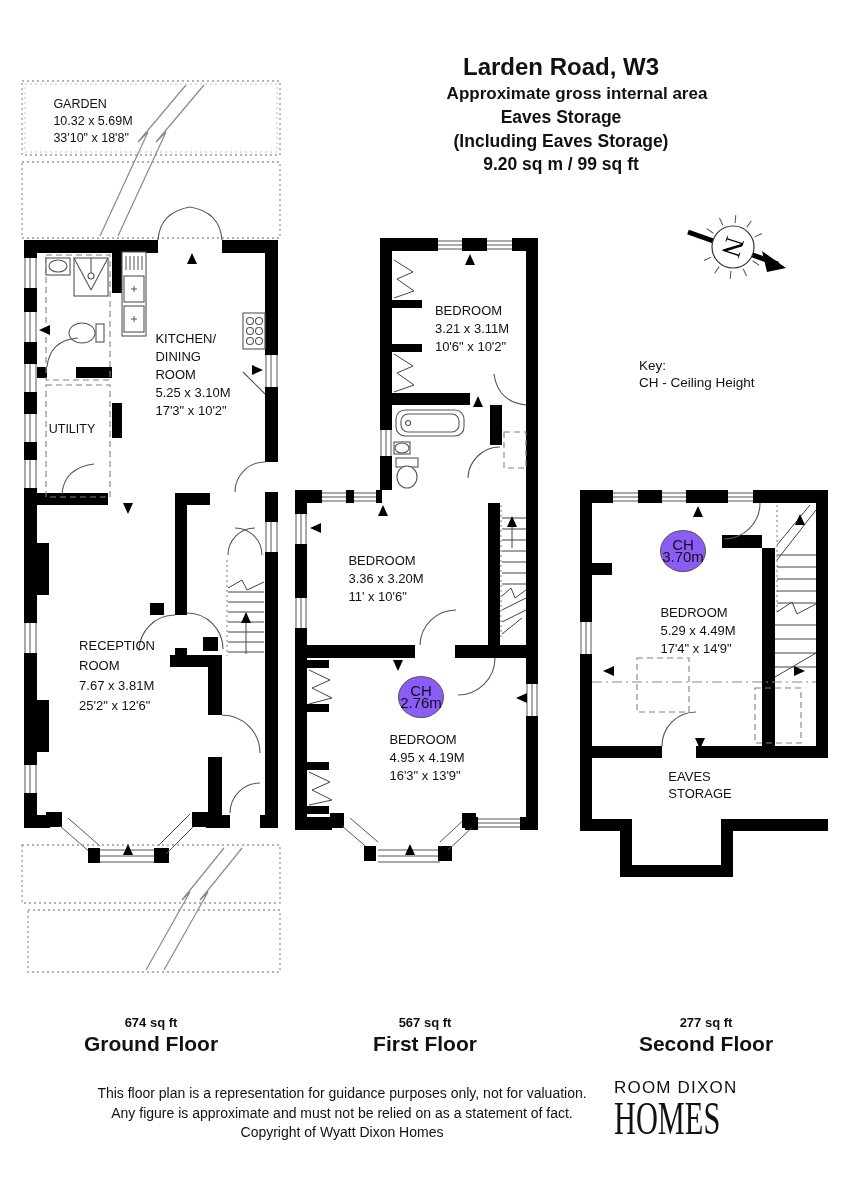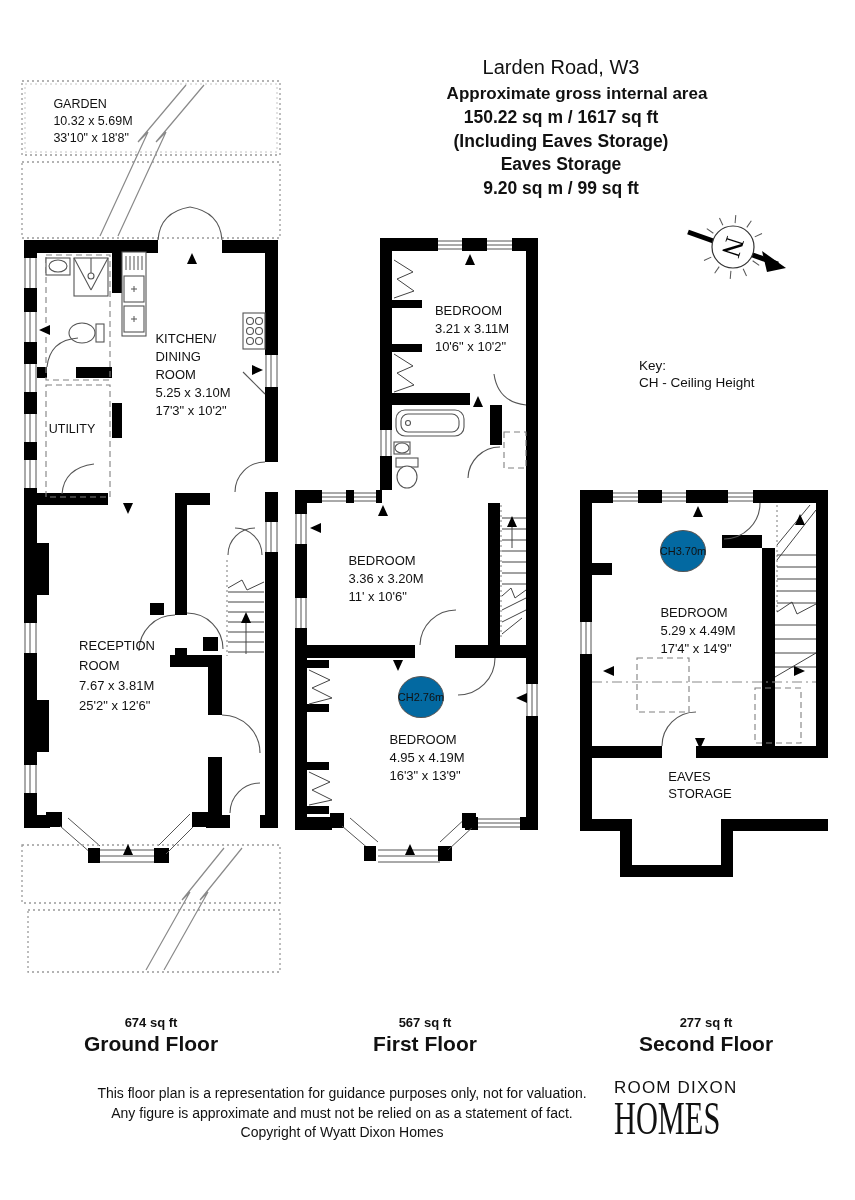--- a/index.html
+++ b/index.html
@@ -15,30 +15,30 @@
   .dd{stroke:#8a8a8a;fill:none;stroke-width:1.1px;stroke-dasharray:10 4 2 4;}
   .dot{stroke:#9a9a9a;fill:none;stroke-width:1.3px;stroke-dasharray:2 3;}
   .dot2{stroke:#c4c4c4;fill:none;stroke-width:1px;stroke-dasharray:2 3;}
   .brk{stroke:#8a8a8a;fill:none;stroke-width:1.2px;}
   .ar{fill:#000;stroke:none;}
   .fx{stroke:#555;fill:#fff;stroke-width:1.1px;}
   
   .abs{position:absolute;}
   .ctr{transform:translateX(-50%);text-align:center;white-space:nowrap;}
   .title-block{left:561px;top:52px;}
-  .tb-title{font-size:20px;font-weight:normal;line-height:30px;}
+  .tb-title{font-size:24px;font-weight:bold;line-height:30px;}
   .tb-sub{font-size:17px;font-weight:bold;line-height:24px;margin-left:32px;}
   .tb-line{font-size:17.5px;font-weight:bold;line-height:23.5px;}
   .room-label{font-size:13px;font-weight:normal;line-height:18px;text-align:left;
               transform:translateX(-50%);white-space:nowrap;}
   .room-label.small{font-size:12.5px;line-height:17px;}
-  .ch-badge{position:absolute;border:1.1px solid #555;border-radius:50%;background:#0369a1;
+  .ch-badge{position:absolute;border:1.1px solid #555;border-radius:50%;background:#8b5cf6;
             width:44px;height:40px;transform:translate(-50%,-50%);
-            display:flex;align-items:center;justify-content:center;
-            font-size:11px;line-height:12.5px;font-weight:normal;}
+            display:flex;flex-direction:column;align-items:center;justify-content:center;
+            font-size:15px;line-height:12.5px;font-weight:normal;}
   .key-block{left:639px;top:358px;font-size:13.5px;line-height:16.5px;}
   .floor-caption{text-align:center;transform:translateX(-50%);white-space:nowrap;margin-top:15px;}
   .fc-area{font-size:13px;font-weight:bold;line-height:16px;}
   .fc-name{font-size:21px;font-weight:bold;line-height:26px;}
   .disclaimer{left:342px;top:1084px;font-size:14px;line-height:19.5px;}
   .logo{left:614px;top:1078px;width:140px;}
   .logo-top{font-size:17px;letter-spacing:1.2px;line-height:19px;white-space:nowrap;}
   .logo-homes{font-family:"Liberation Serif","DejaVu Serif",serif;font-size:46px;line-height:44px;
               transform:scaleX(0.66);transform-origin:left top;white-space:nowrap;}
 </style>
@@ -435,23 +435,22 @@
         <line x1="24" y1="0" x2="32" y2="0" transform="rotate(335)"></line>
       </g>
     </g>
     <text transform="translate(733,247) rotate(108)" text-anchor="middle" dominant-baseline="central" font-family="Liberation Serif, DejaVu Serif, serif" font-size="27" fill="#000">N</text>
   </g>
 </svg>
 
 <div class="abs ctr title-block">
   <div class="tb-title">Larden Road, W3</div>
   <div class="tb-sub">Approximate gross internal area</div>
-  <div class="tb-line">150.22 sq m /  1617 sq ft</div>
+  <div class="tb-line">Eaves Storage</div>
   <div class="tb-line">(Including Eaves Storage)</div>
-  <div class="tb-line">Eaves Storage</div>
   <div class="tb-line">9.20 sq m /  99 sq ft</div>
 </div>
 
 <div class="abs key-block">
   <div>Key:</div>
   <div>CH - Ceiling Height</div>
 </div>
 
 <div class="abs room-label small" style="left:93px;top:96px;">
   <div>GARDEN</div>

